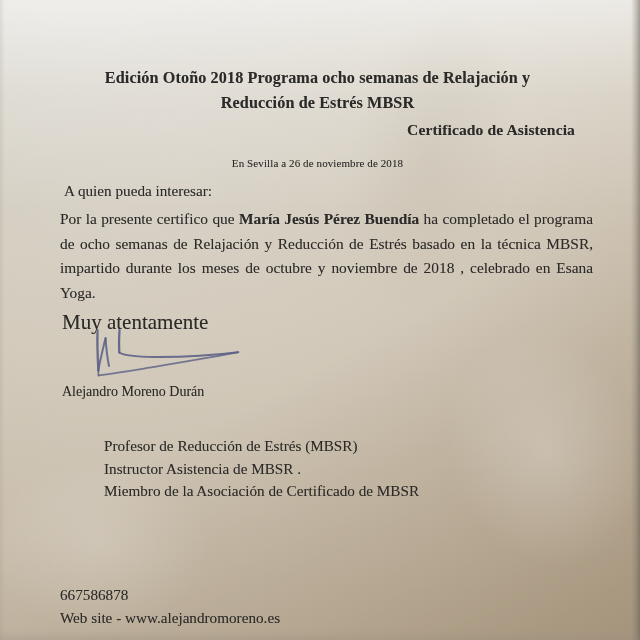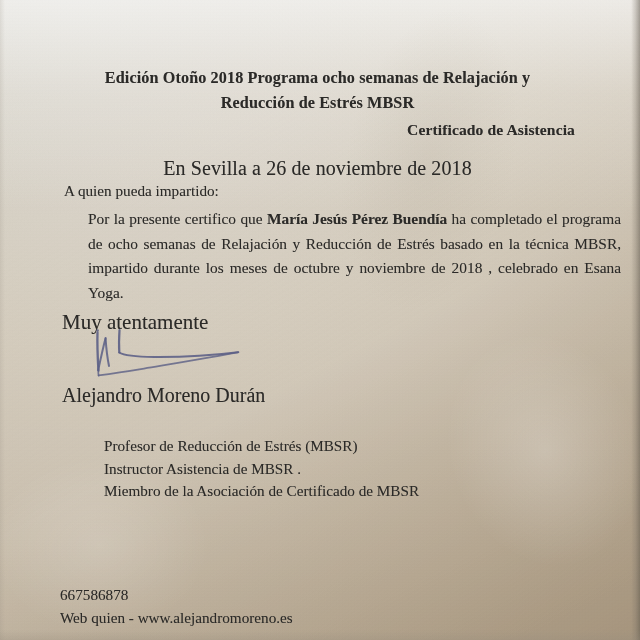--- a/index.html
+++ b/index.html
@@ -121,54 +121,53 @@
     font-weight: bold;
     font-size: 15.6px;
     letter-spacing: 0.1px;
   }
   .placedate {
     position: absolute;
     left: 60px;
     top: 157px;
     width: 515px;
     text-align: center;
-    font-size: 20px;
+    font-size: 11px;
     letter-spacing: 0.1px;
   }
   .salutation {
     position: absolute;
     left: 64px;
     top: 182px;
     font-size: 15.2px;
   }
   .body-para {
     position: absolute;
     left: 60px;
     top: 207px;
     width: 533px;
     font-size: 15.4px;
     line-height: 24.6px;
     text-align: justify;
     text-justify: inter-word;
-    margin-left: 28px;
   }
   .body-para .recipient {
     font-weight: bold;
   }
   .closing {
     position: absolute;
     left: 62px;
     top: 310px;
     font-size: 21px;
   }
   .signer-name {
     position: absolute;
     left: 62px;
     top: 384px;
-    font-size: 20px;
+    font-size: 14px;
   }
   .credentials {
     position: absolute;
     left: 60px;
     top: 435px;
     font-size: 15.2px;
     line-height: 22.5px;
     margin-left: 44px;
   }
   .contact {
@@ -209,21 +208,21 @@
 
     <div class="title-block doc-text">
       <div class="line">Edición Otoño 2018 Programa ocho semanas de Relajación y</div>
       <div class="line">Reducción de Estrés MBSR</div>
     </div>
 
     <div class="subtitle doc-text">Certificado de Asistencia</div>
 
     <div class="placedate doc-text">En Sevilla a 26 de noviembre de 2018</div>
 
-    <div class="salutation doc-text">A quien pueda impartido:</div>
+    <div class="salutation doc-text">A quien pueda interesar:</div>
 
     <div class="body-para doc-text"><span>Por la presente certifico que </span><span class="recipient">María Jesús Pérez Buendía</span><span> ha completado el programa de ocho semanas de Relajación y Reducción de Estrés basado en la técnica MBSR, impartido durante los meses de octubre y noviembre de 2018 , celebrado en Esana Yoga.</span></div>
 
     <div class="closing doc-text">Muy atentamente</div>
 
     <div class="signature">
       <svg viewBox="0 0 175 54" xmlns="http://www.w3.org/2000/svg">
         <g fill="none" stroke="#5b5f86" stroke-linecap="round" stroke-linejoin="round">
           <path d="M9.5 6.5 C 9.2 15, 9.6 30, 10.4 44.5" stroke-width="2.3" opacity="0.9"></path>
           <path d="M10.2 44.0 C 12.6 33, 15.2 21, 17.6 12.0" stroke-width="2.0" opacity="0.85"></path>
@@ -240,19 +239,19 @@
     <div class="signer-name doc-text">Alejandro Moreno Durán</div>
 
     <div class="credentials doc-text">
       <div class="line">Profesor de Reducción de Estrés (MBSR)</div>
       <div class="line">Instructor Asistencia de MBSR .</div>
       <div class="line">Miembro de la Asociación de Certificado de MBSR</div>
     </div>
 
     <div class="contact doc-text">
       <div class="line">667586878</div>
-      <div class="line">Web quien - www.alejandromoreno.es</div>
+      <div class="line">Web site - www.alejandromoreno.es</div>
     </div>
 
   </div>
 
   <div class="grain"></div>
 </div>
 
 </body></html>

